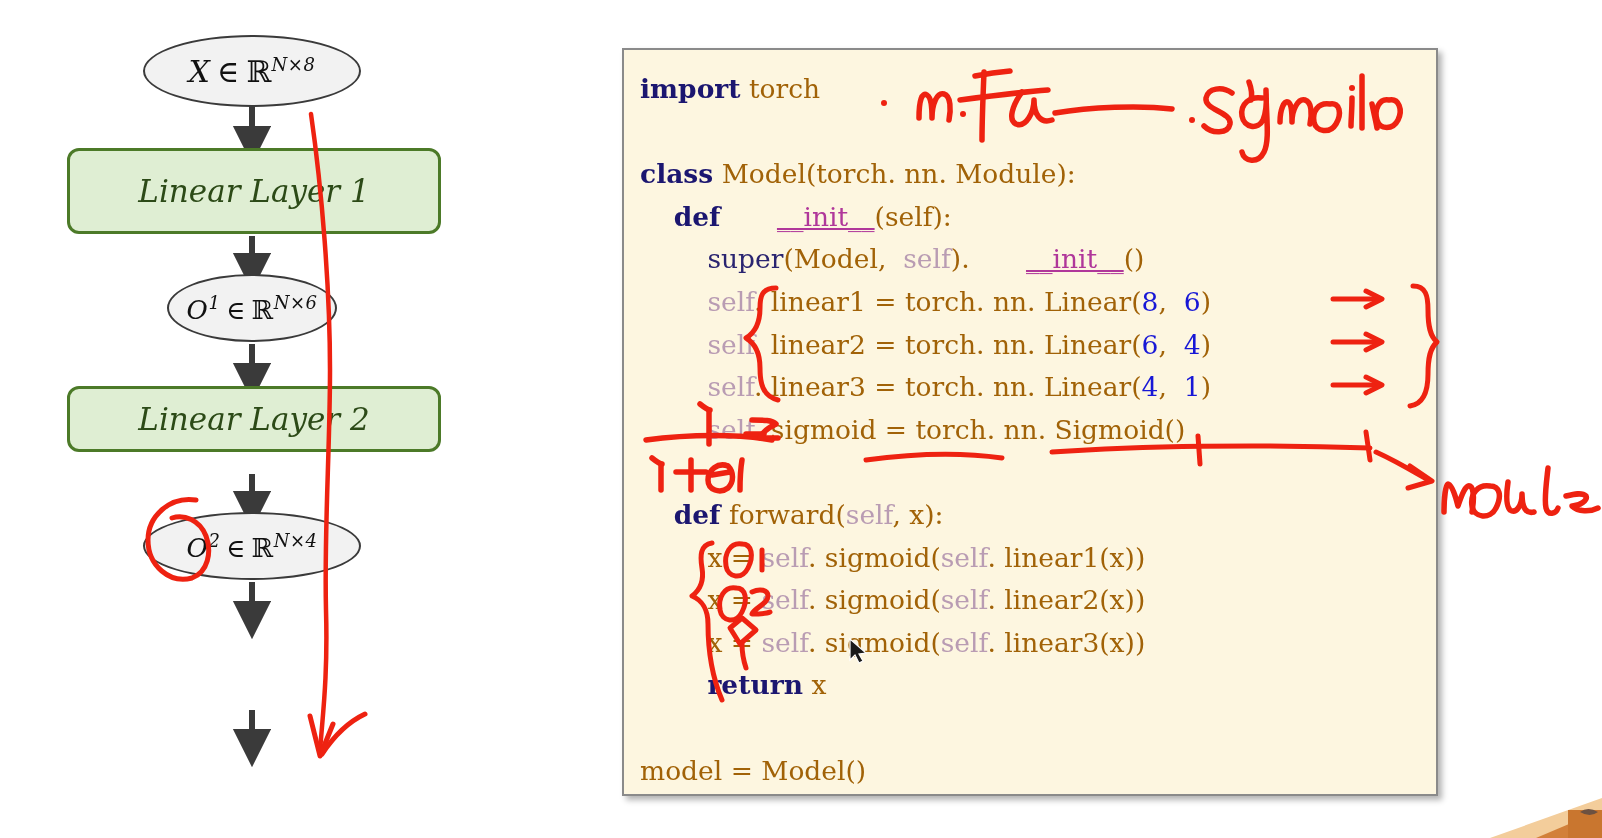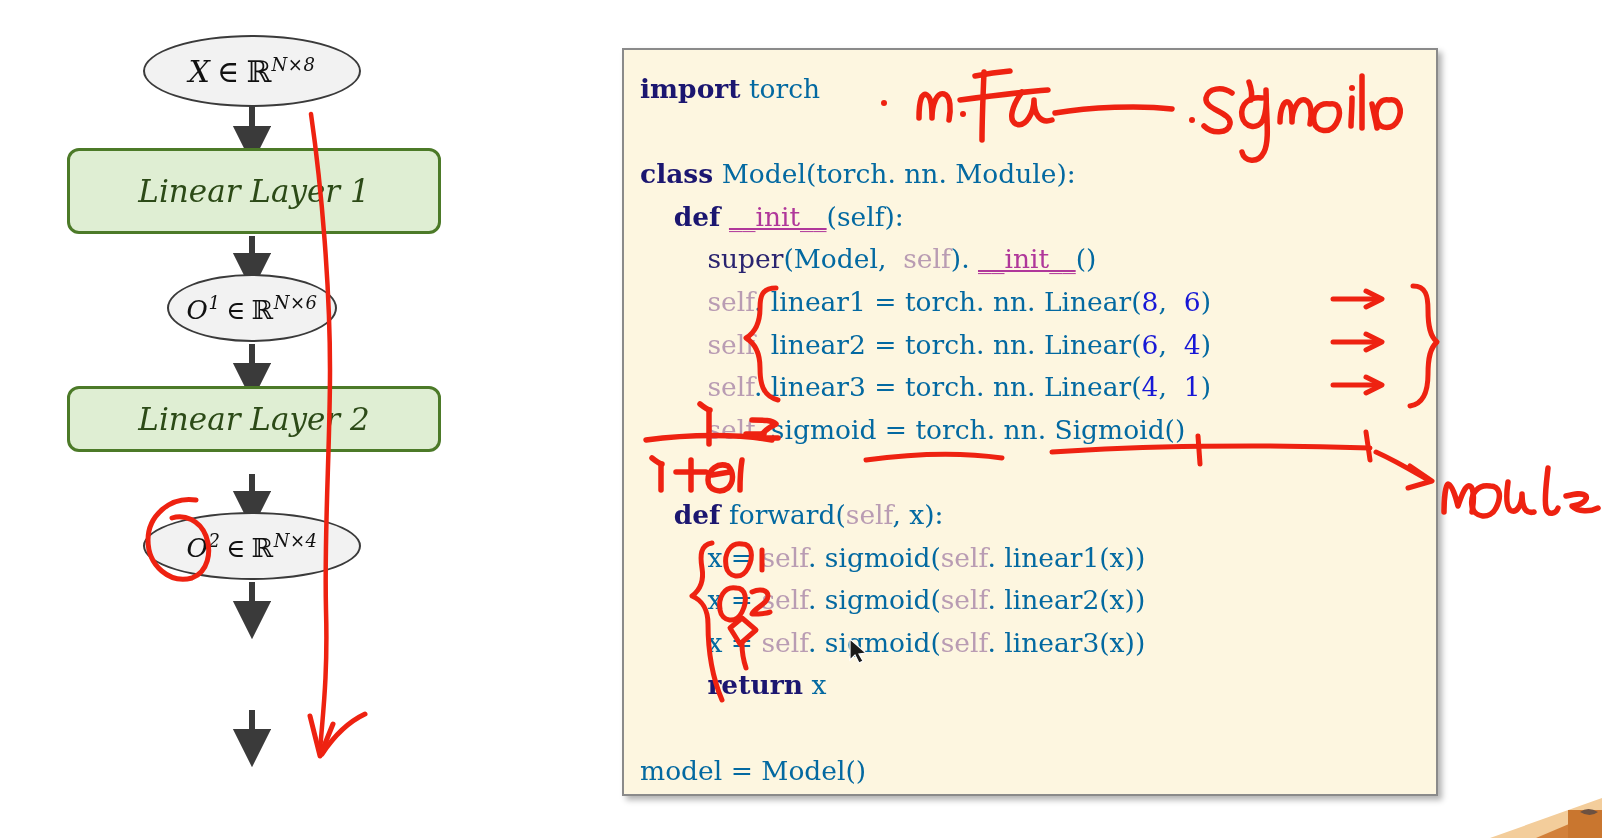--- a/index.html
+++ b/index.html
@@ -82,24 +82,24 @@
     left: 16px;
     top: 18px;
     font-family: "DejaVu Serif", serif;
     font-size: 26.5px;
     line-height: 42.6px;
     white-space: pre;
     color: #1b1b1b;
   }
   .kw      { color: #1b1670; font-weight: 700; }
   .kw2     { color: #2a2470; }
-  .dunder  { color: #b0379a; text-decoration: underline; }
+  .dunder  { color: #b0379a; text-decoration: underline; margin-left: 48px; }
   .selfc   { color: #b99cb3; }
   .num     { color: #1717d6; }
-  .plain   { color: #0369a1; }
+  .plain   { color: #a16207; }
 
   
   #ink {
     position: absolute;
     left: 0; top: 0;
     width: 1602px; height: 838px;
     pointer-events: none;
   }
 
   

